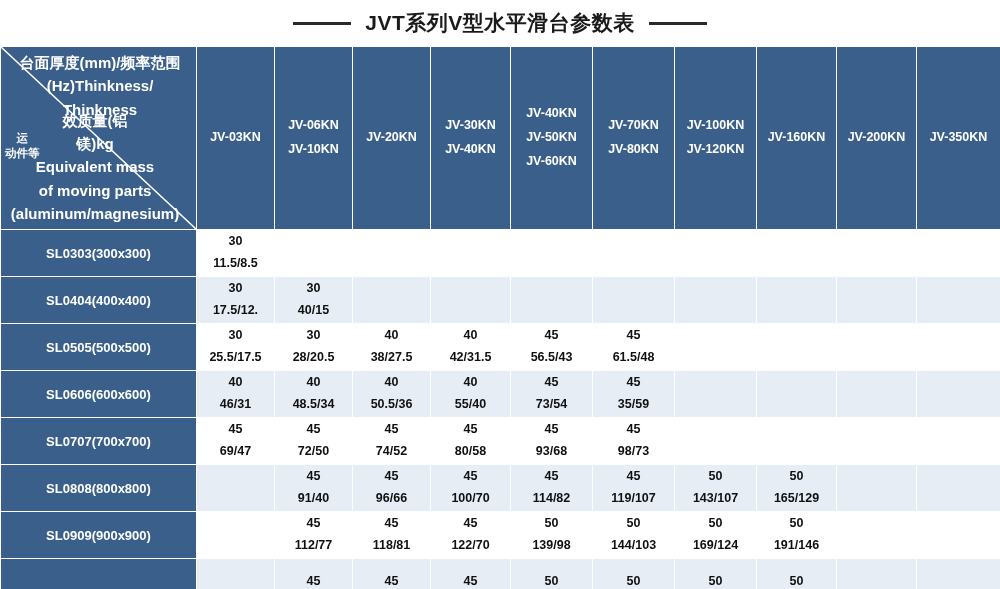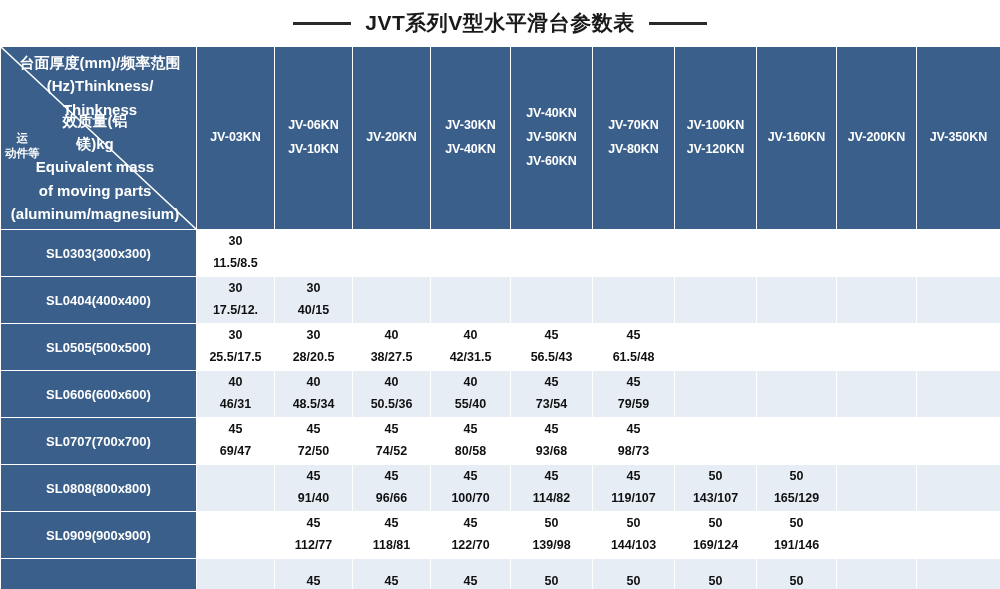--- a/index.html
+++ b/index.html
@@ -376,21 +376,21 @@
         <td class="datacell">
             <span class="cell-top">40</span>
             <span class="cell-bot">55/40</span>
           </td>
         <td class="datacell">
             <span class="cell-top">45</span>
             <span class="cell-bot">73/54</span>
           </td>
         <td class="datacell">
             <span class="cell-top">45</span>
-            <span class="cell-bot">79/59</span>
+            <span class="cell-bot">35/59</span>
           </td>
         <td class="datacell">
             <span class="cell-top"></span>
             <span class="cell-bot"></span>
           </td>
         <td class="datacell">
             <span class="cell-top"></span>
             <span class="cell-bot"></span>
           </td>
         <td class="datacell">

